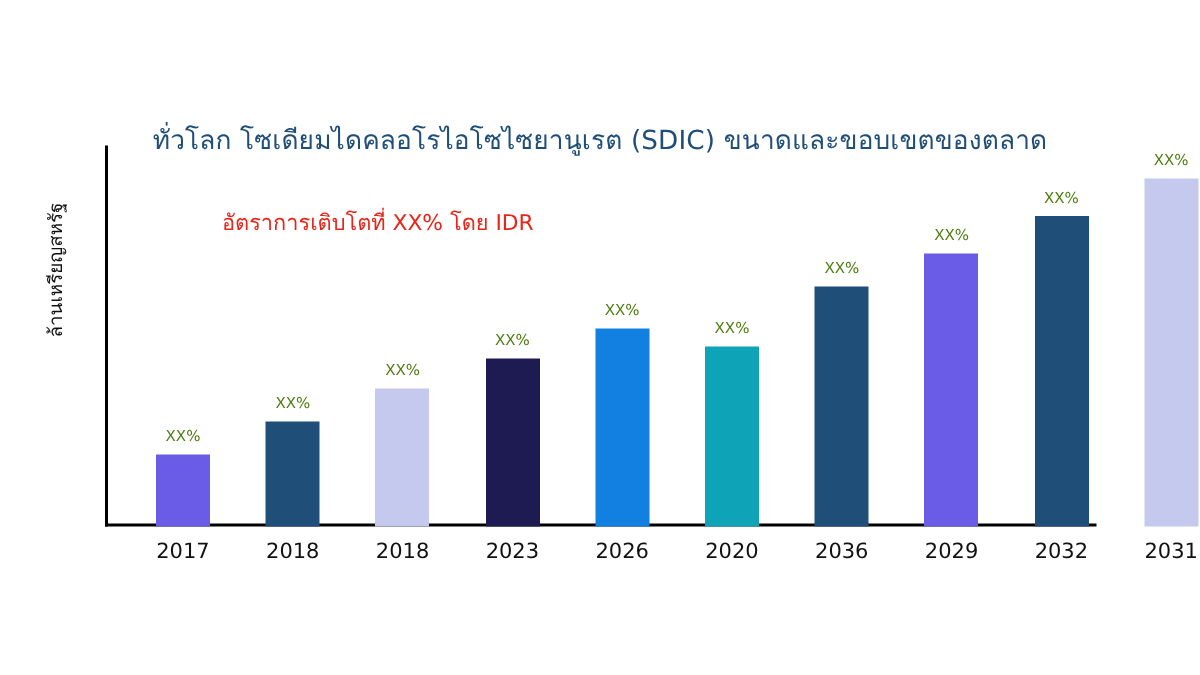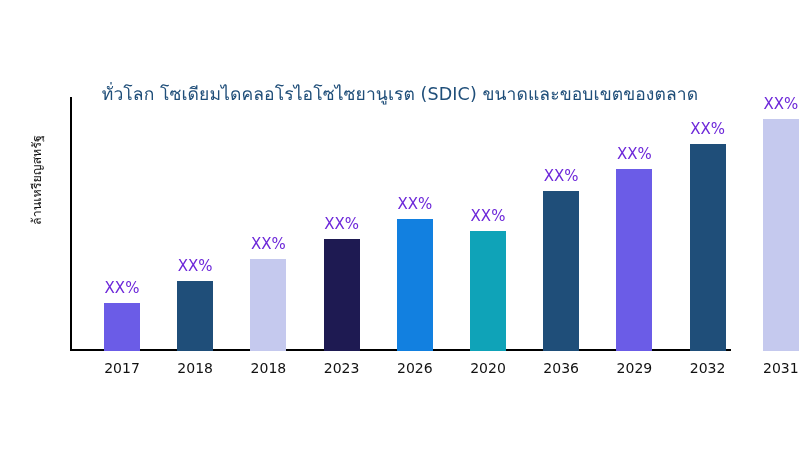--- a/index.html
+++ b/index.html
@@ -102,22 +102,22 @@
   .bar {
     position: absolute;
     bottom: 0;
     left: 0;
     width: 36px;
   }
   .bar-value {
     position: absolute;
     left: 50%;
     transform: translateX(-50%);
-    font-size: 15px;
-    color: #6d28d9;
+    font-size: 10px;
+    color: #4d7c0f;
     white-space: nowrap;
   }
 
   
   .xtick {
     position: absolute;
     top: 360px;
     width: 70px;
     text-align: center;
     font-size: 14px;
@@ -144,20 +144,21 @@
   <div id="chart-title">ทั่วโลก โซเดียมไดคลอโรไอโซไซยานูเรต (SDIC) ขนาดและขอบเขตของตลาด</div>
 
   <div id="ylabel-wrap">
     <div id="ylabel">ล้านเหรียญสหรัฐ</div>
   </div>
 
   <div id="plot">
     <div id="axis-y-line"></div>
     <div id="axis-x-line"></div>
 
+    <div id="growth-annotation">อัตราการเติบโตที่ XX% โดย IDR</div>
 
     <div id="bars-layer">
         <div class="bar-group" style="left: 34px;">
           <div class="bar" style="height: 48px; background: rgb(107, 92, 231);"></div>
           <div class="bar-value" style="bottom: 54px;">XX%</div>
         </div>
         <div class="bar-group" style="left: 107.2px;">
           <div class="bar" style="height: 70px; background: rgb(31, 78, 121);"></div>
           <div class="bar-value" style="bottom: 76px;">XX%</div>
         </div>

